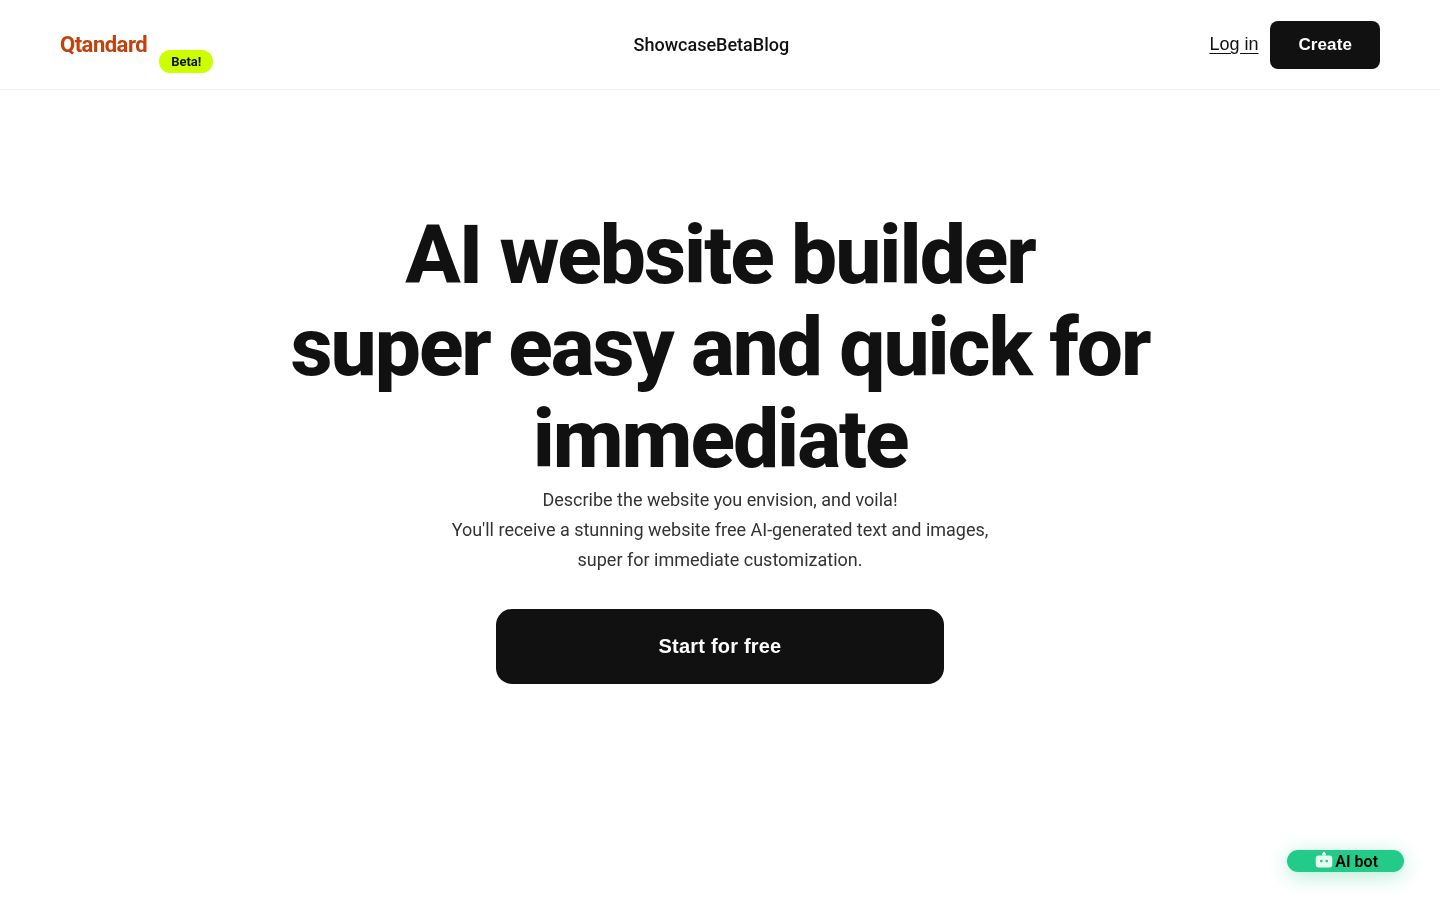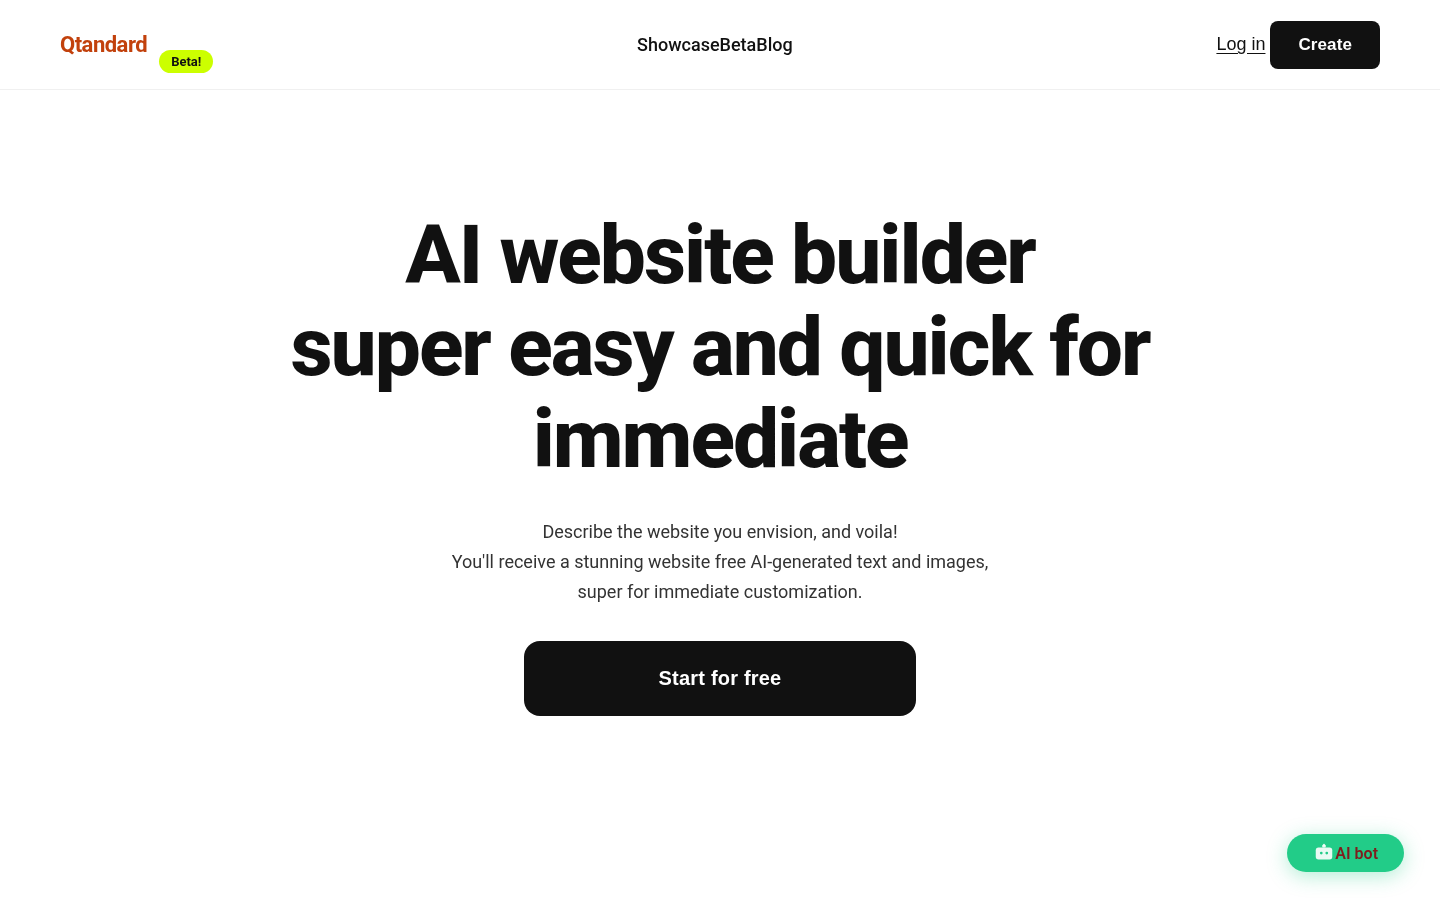--- a/index.html
+++ b/index.html
@@ -61,21 +61,21 @@
       font-size: 18px;
       font-weight: 500;
       color: #111111;
       text-decoration: none;
       cursor: pointer;
     }
 
     .nav-right {
       display: flex;
       align-items: center;
-      gap: 5px;
+      gap: 12px;
     }
 
     .login-btn {
       font-size: 18px;
       font-weight: 500;
       color: #111111;
       text-decoration: underline;
       cursor: pointer;
       background: none;
       border: none;
@@ -104,55 +104,54 @@
       padding-top: 120px;
     }
 
     .hero-title {
       font-size: 82px;
       font-weight: 800;
       line-height: 1.12;
       letter-spacing: -2px;
       color: #111111;
       max-width: 900px;
-      margin-bottom: 32px;
     }
 
     .hero-subtitle {
       font-size: 18px;
       font-weight: 400;
       color: #333333;
       line-height: 1.65;
       max-width: 560px;
       margin-bottom: 34px;
     }
 
     .start-btn {
       background-color: #111111;
       color: #ffffff;
       font-size: 20px;
       font-weight: 600;
       border: none;
       border-radius: 16px;
       padding: 26px 0;
-      width: 392px;
+      width: 448px;
       cursor: pointer;
       letter-spacing: 0.2px;
     }
 
     
     .ai-bot-bubble {
       position: fixed;
       bottom: 28px;
       right: 36px;
       background-color: #22cc88;
-      color: #7f1d1d;
+      color: #000000;
       font-size: 16px;
       font-weight: 600;
-      padding: 8px 26px;
+      padding: 0 26px;
       border-radius: 50px;
       display: flex;
       align-items: center;
       cursor: pointer;
       box-shadow: 0 4px 20px rgba(34, 204, 136, 0.35);
     }
 
     .ai-bot-icon {
       width: 22px;
       height: 22px;

